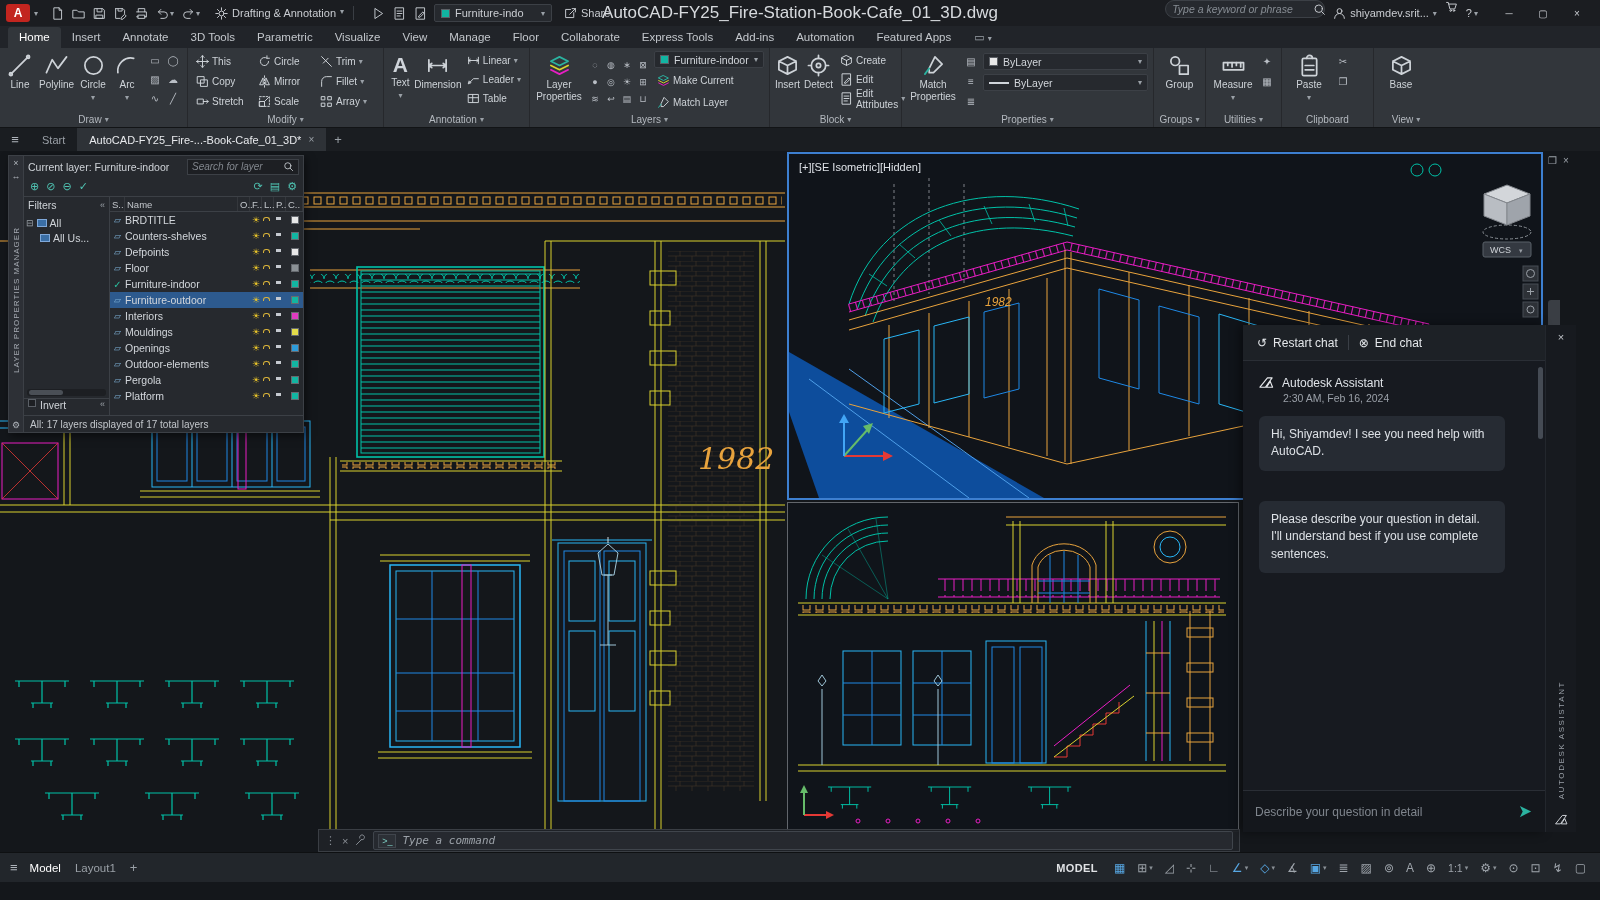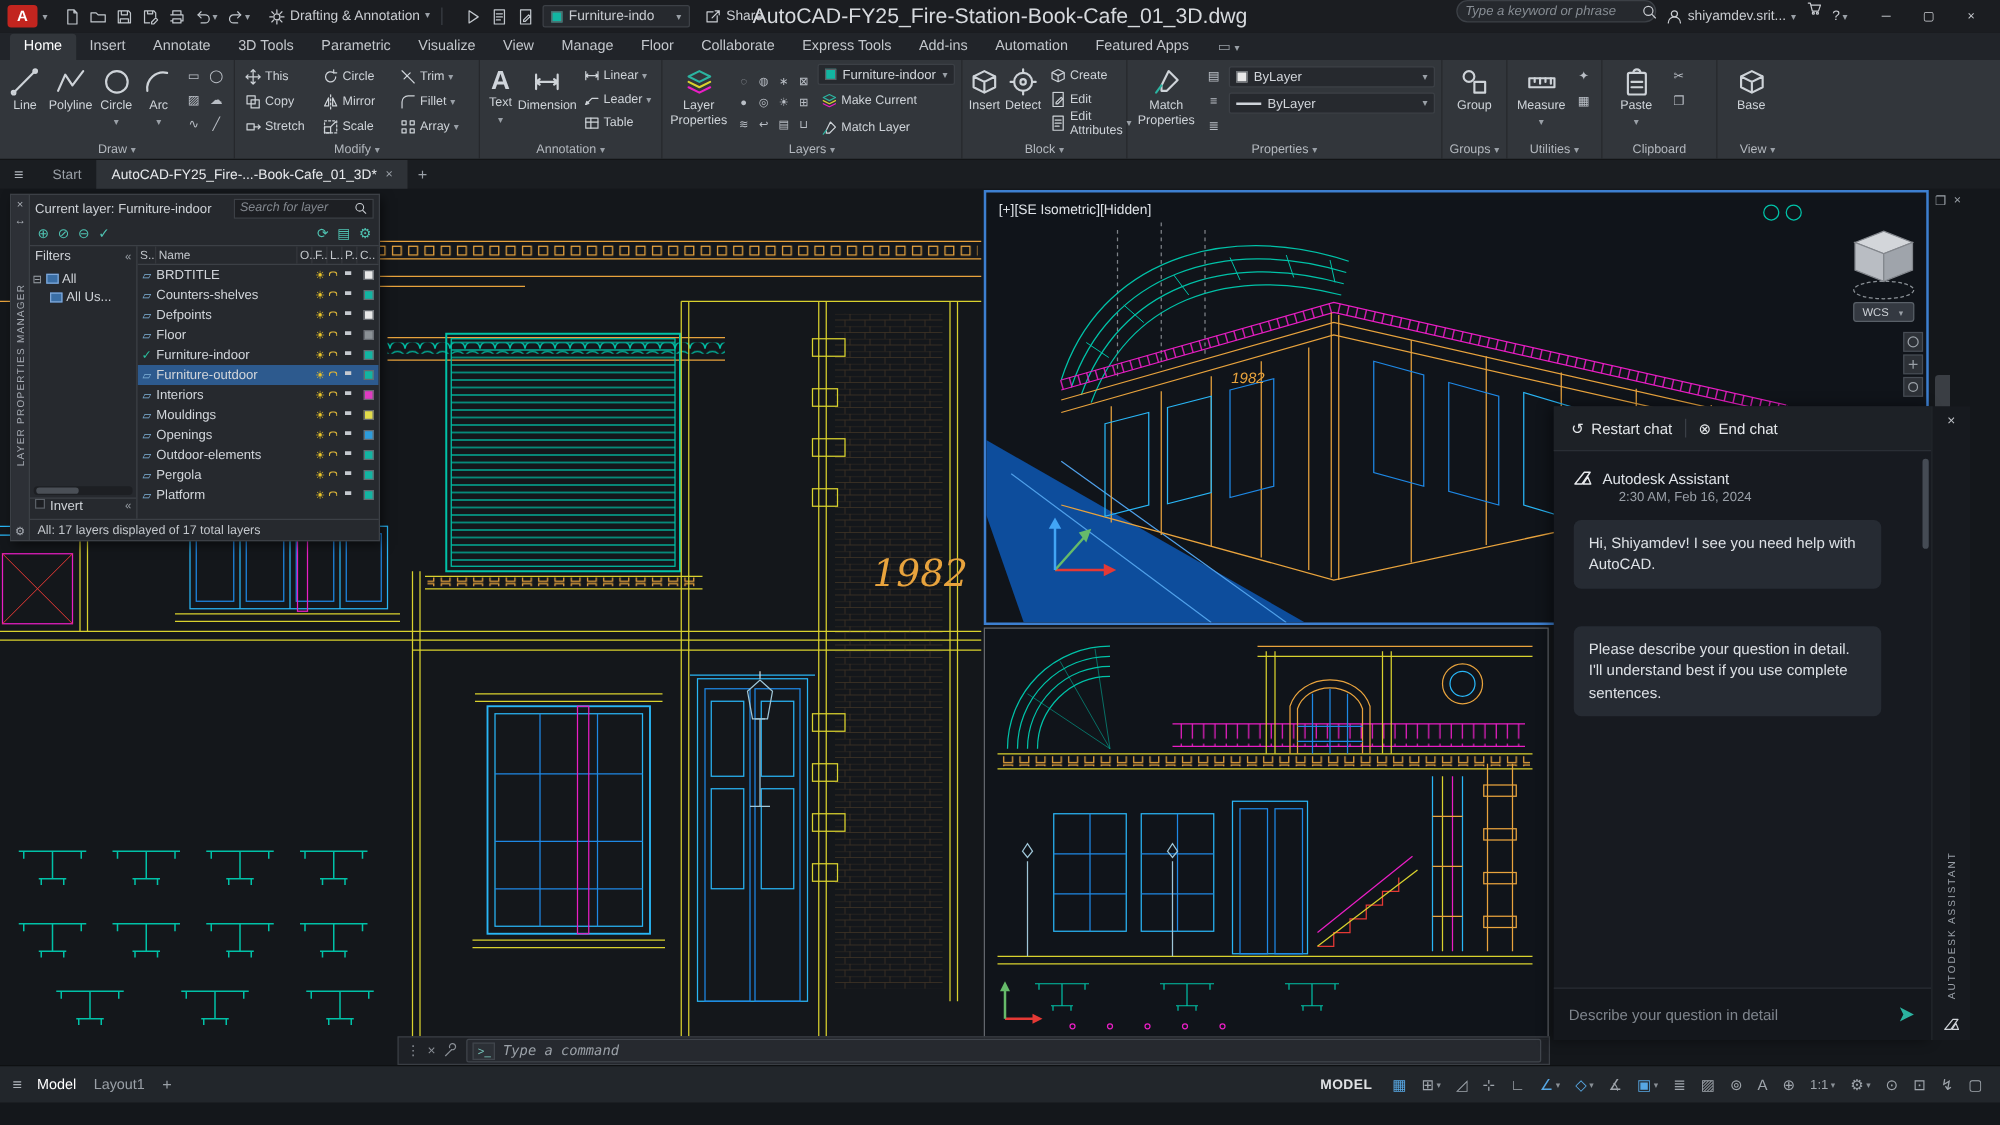--- a/index.html
+++ b/index.html
@@ -126,21 +126,21 @@
   .cmd-input input::placeholder{color:#9ba1a8;font-style:italic}
 
   
   .chat{position:absolute;left:1243px;top:174px;width:302px;height:507px;background:#171a20;z-index:8;display:flex;flex-direction:column;box-shadow:-3px 0 10px rgba(0,0,0,.45)}
   .chat-head{height:36px;background:#1d2126;display:flex;align-items:center;gap:10px;padding:0 14px;border-bottom:1px solid #2a2e35}
   .chat-btn{display:flex;align-items:center;gap:6px;color:#e4e7ea;font-size:12px}
   .chat-div{width:1px;height:15px;background:#3a3f46}
   .chat-body{flex:1;padding:14px 16px 8px;overflow:hidden;position:relative}
   .sender{display:flex;align-items:center;gap:8px;color:#dfe3e8;font-size:12px}
   .sender .logo{color:#e8eaed}
-  .stamp{margin-left:36px;color:#9aa0a8;font-size:10.5px;margin-top:2px}
+  .stamp{margin-left:24px;color:#9aa0a8;font-size:10.5px;margin-top:2px}
   .bubble{background:#262b33;border-radius:6px;padding:10px 12px;width:246px;color:#dde1e6;font-size:12px;line-height:1.45;margin-top:12px}
   .bubble p + p{margin-top:14px}
   .bubble.later{margin-top:30px}
   .chat-scroll{position:absolute;right:2px;top:6px;width:5px;height:72px;background:#454b54;border-radius:3px}
   .chat-inputbar{height:42px;border-top:1px solid #2a2e35;display:flex;align-items:center;gap:8px;padding:0 12px;background:#14171c}
   .chat-inputbar input{flex:1;background:transparent;border:none;color:#cfd3d8;font-size:12px}
   .chat-inputbar input::placeholder{color:#7f858d}
   .send{color:#2bb3a0}
 
   

